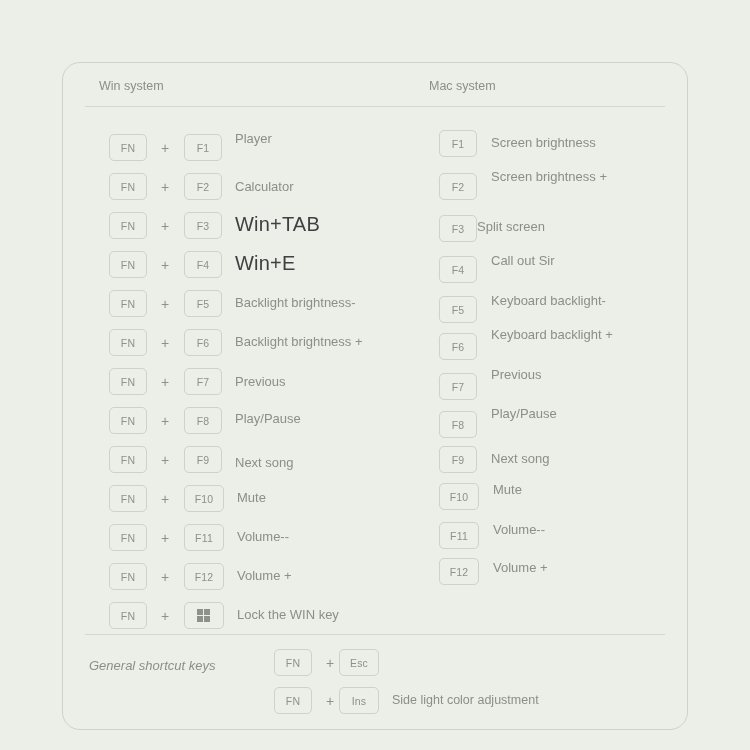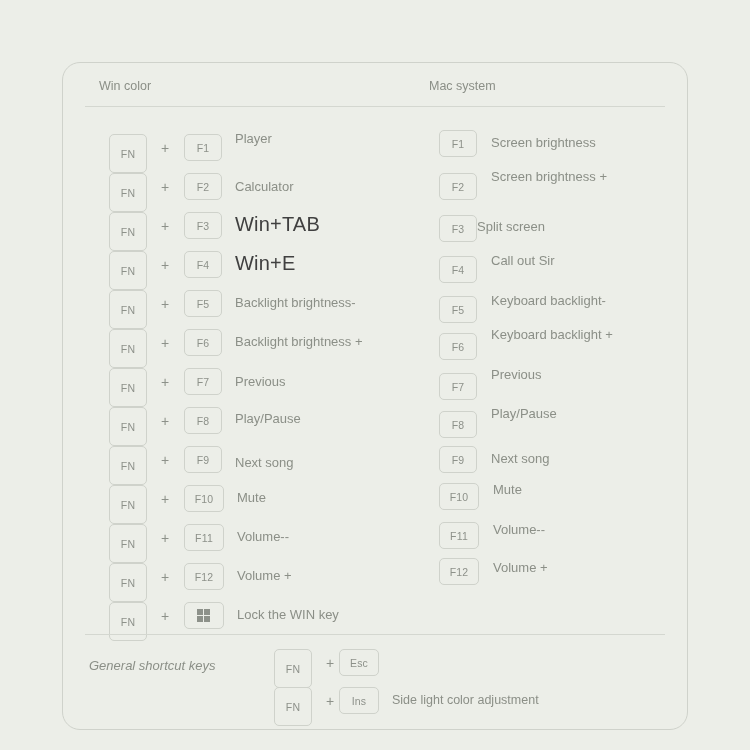--- a/index.html
+++ b/index.html
@@ -62,21 +62,21 @@
     border-radius: 5px;
     background: transparent;
     box-sizing: border-box;
     display: flex;
     align-items: center;
     justify-content: center;
     font-size: 10.5px;
     color: #8d918a;
     letter-spacing: 0.2px;
   }
-  .key.fn { width: 38px; height: 39px; }
+  .key.fn { width: 38px; height: 27px; }
   .key.fkey { width: 38px; height: 27px; }
   .key.wide { width: 40px; height: 27px; }
   .plus {
     position: absolute;
     font-size: 14px;
     color: #8d918a;
     width: 14px;
     text-align: center;
   }
   .label {
@@ -124,21 +124,21 @@
   }
 </style>
 </head>
 <body>
 
 <div class="page">
 
 
   <div class="card">
 
-    <div class="col-head head-win">Win color</div>
+    <div class="col-head head-win">Win system</div>
     <div class="col-head head-mac">Mac system</div>
 
     <div class="rule rule-top"></div>
 
     <div class="key fn" style="left:46px; top:71px;">FN</div>
     <div class="plus" style="left:95px; top:77px;">+</div>
     <div class="key fkey" style="left:121px; top:71px;">F1</div>
     <div class="label" style="left:172px; top:68px;">Player</div>
 
     <div class="key fn" style="left:46px; top:110px;">FN</div>

